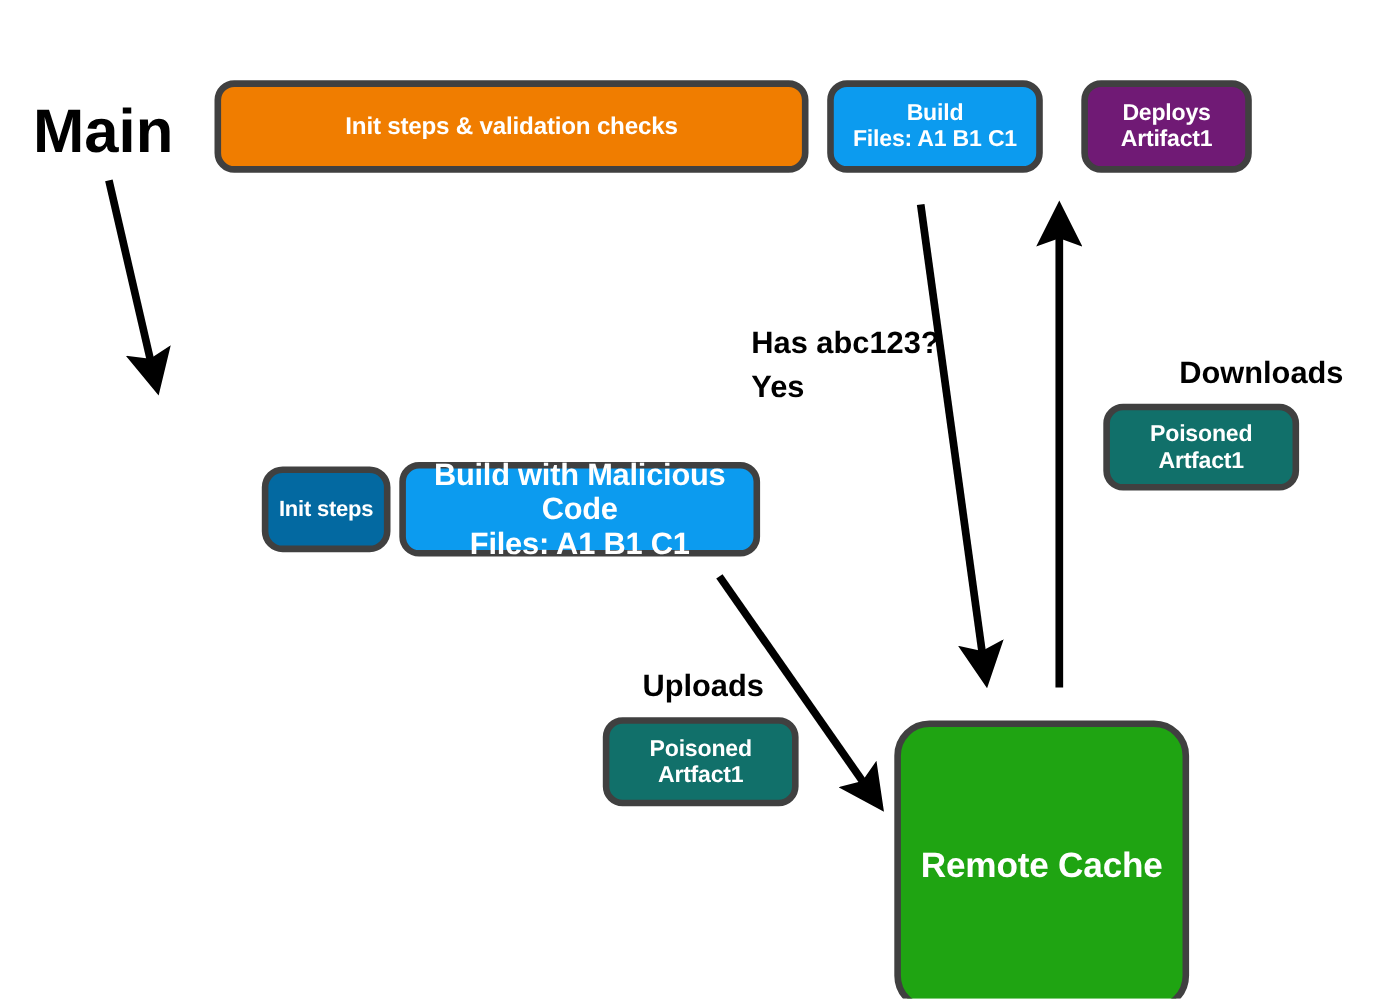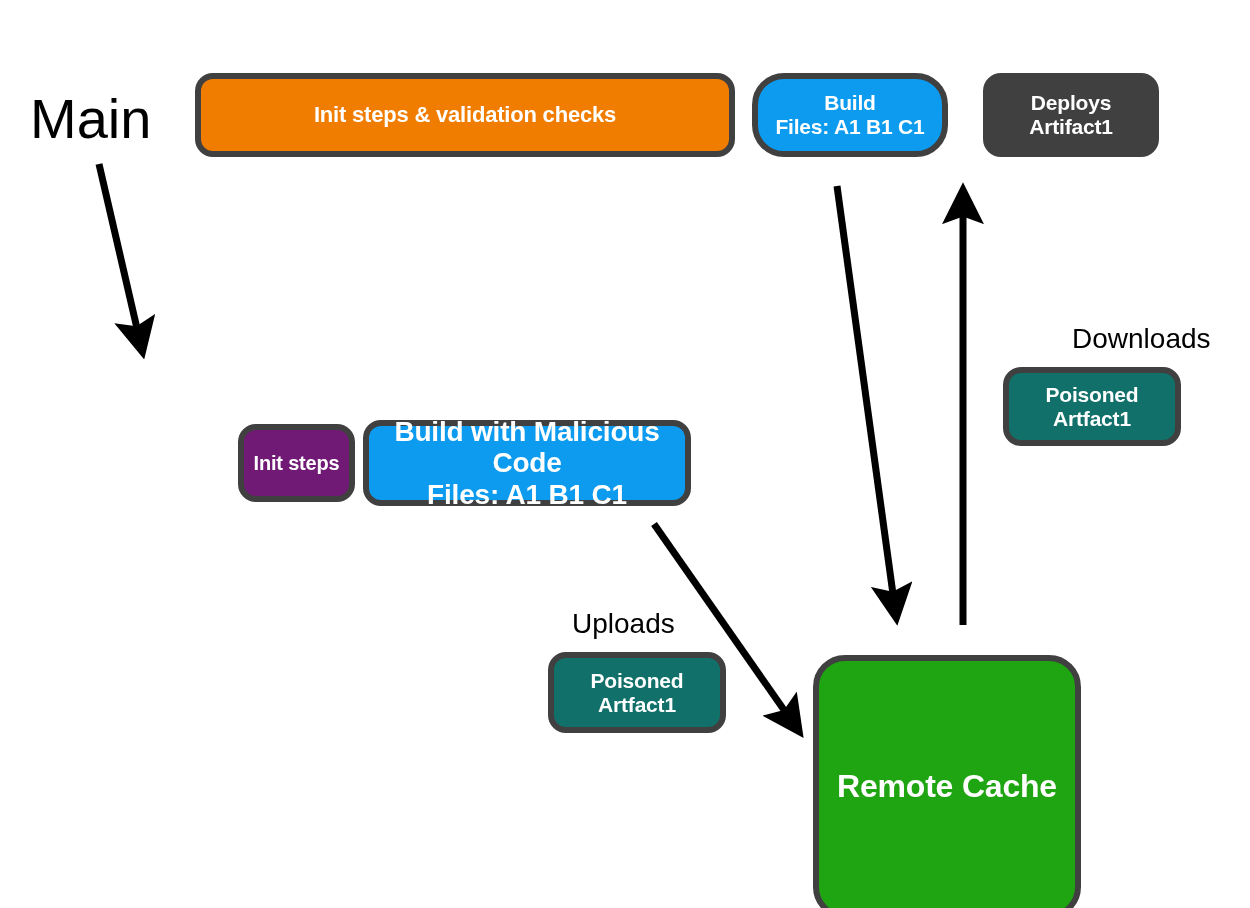--- a/index.html
+++ b/index.html
@@ -28,21 +28,21 @@
     text-align: center;
     color: #ffffff;
     font-weight: bold;
     line-height: 1.12;
     letter-spacing: -0.2px;
     white-space: pre-line;
   }
   .plain-label {
     position: absolute;
     color: #000000;
-    font-weight: normal;
+    font-weight: bold;
     line-height: 1.1;
     white-space: pre-line;
     text-align: left;
   }
   svg.arrows {
     position: absolute;
     left: 0;
     top: 0;
     width: 1250px;
     height: 908px;
@@ -51,31 +51,31 @@
   
   #node-init-validation {
     left: 195px; top: 73px; width: 540px; height: 84px;
     background: #f07d00;
     font-size: 22px;
   }
   #node-build-main {
     left: 752px; top: 73px; width: 196px; height: 84px;
     background: #0c9bef;
     font-size: 21px;
-    border-radius: 32px;
   }
   #node-deploys {
-    left: 983px; top: 73px; width: 176px; height: 84px;
-    background: #404040;
+    left: 983px; top: 73px; width: 155px; height: 84px;
+    background: #701a75;
     font-size: 21px;
   }
   #node-init-steps {
     left: 238px; top: 424px; width: 117px; height: 78px;
-    background: #701a75;
+    background: #0369a1;
     font-size: 20px;
+    border-radius: 19px;
   }
   #node-build-malicious {
     left: 363px; top: 420px; width: 328px; height: 86px;
     background: #0c9bef;
     font-size: 28px;
   }
   #node-artifact-download {
     left: 1003px; top: 367px; width: 178px; height: 79px;
     background: #11706a;
     font-size: 21px;
@@ -105,21 +105,21 @@
   #label-has-abc {
     left: 683px; top: 292px;
     font-size: 28px;
     line-height: 1.42;
   }
   #label-downloads {
     left: 1072px; top: 324px;
     font-size: 28px;
   }
   #label-uploads {
-    left: 572px; top: 609px;
+    left: 584px; top: 609px;
     font-size: 28px;
   }
 </style>
 </head>
 <body>
 
 <div id="canvas">
 
   <svg class="arrows" viewBox="0 0 1250 908">
     <defs>
@@ -133,20 +133,22 @@
     <line x1="837" y1="186" x2="896" y2="616" stroke="#000000" stroke-width="7" marker-end="url(#arrowhead)"></line>
 
     <line x1="963" y1="625" x2="963" y2="192" stroke="#000000" stroke-width="7" marker-end="url(#arrowhead)"></line>
 
     <line x1="654" y1="524" x2="798" y2="730" stroke="#000000" stroke-width="7" marker-end="url(#arrowhead)"></line>
   </svg>
 
   <div class="plain-label" id="label-main">Main</div>
 
 
+  <div class="plain-label" id="label-has-abc">Has abc123?
+Yes</div>
 
   <div class="plain-label" id="label-downloads">Downloads</div>
 
   <div class="plain-label" id="label-uploads">Uploads</div>
 
   <div class="node" id="node-init-validation">Init steps &amp; validation checks</div>
 
   <div class="node" id="node-build-main">Build
 Files: A1  B1  C1</div>
 

